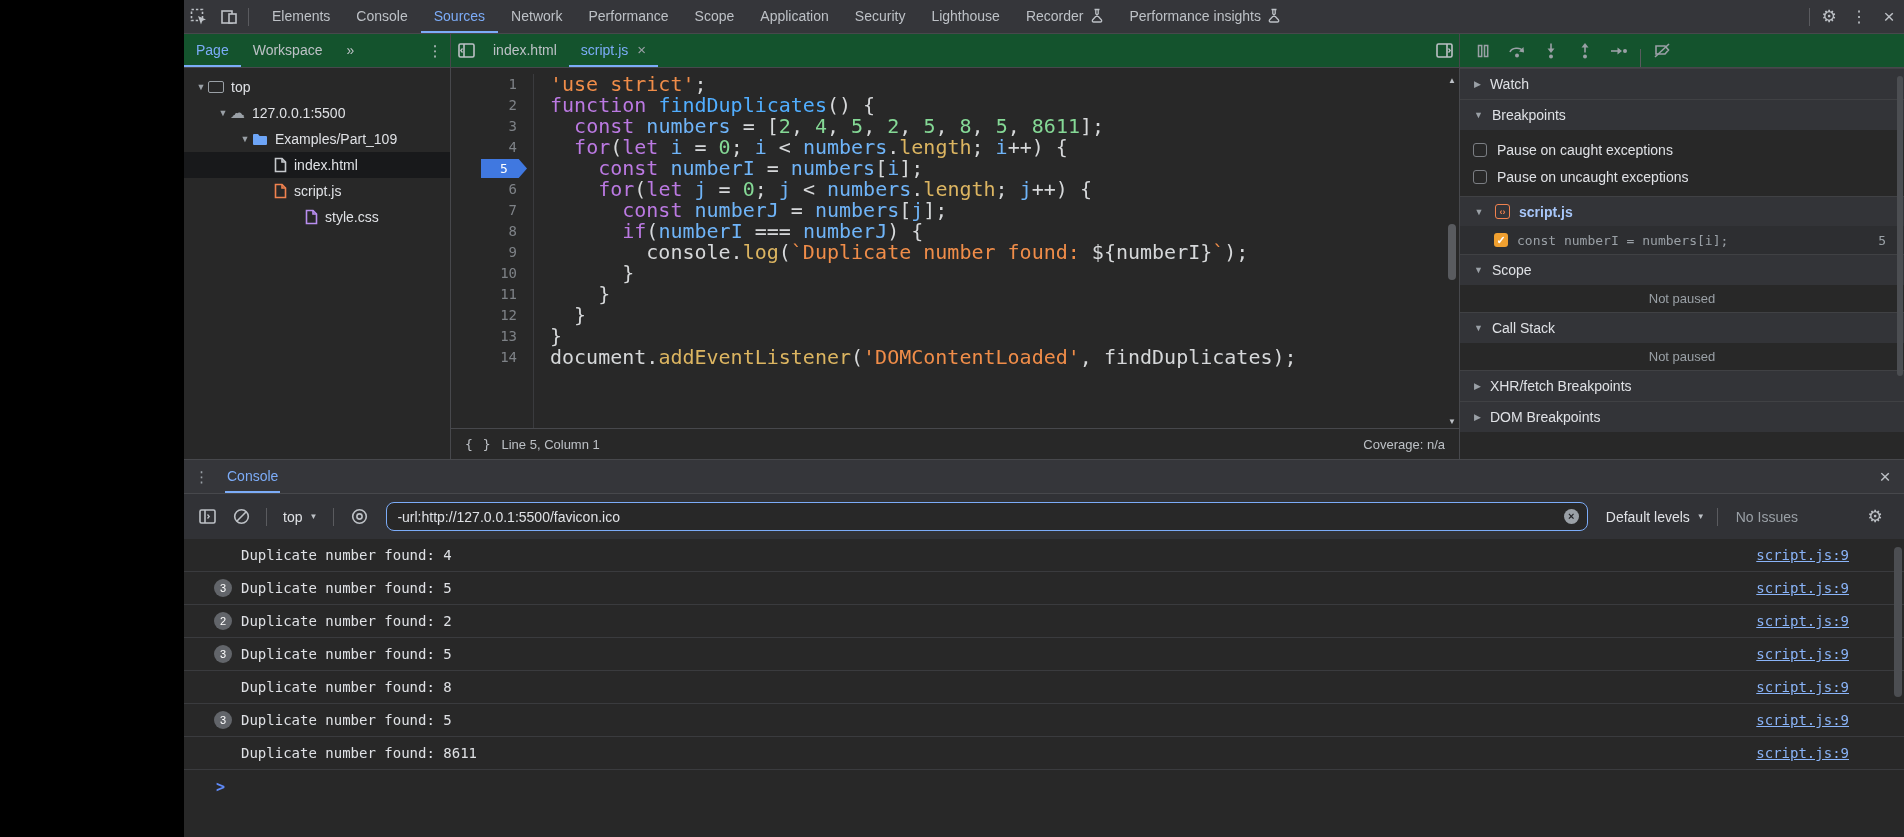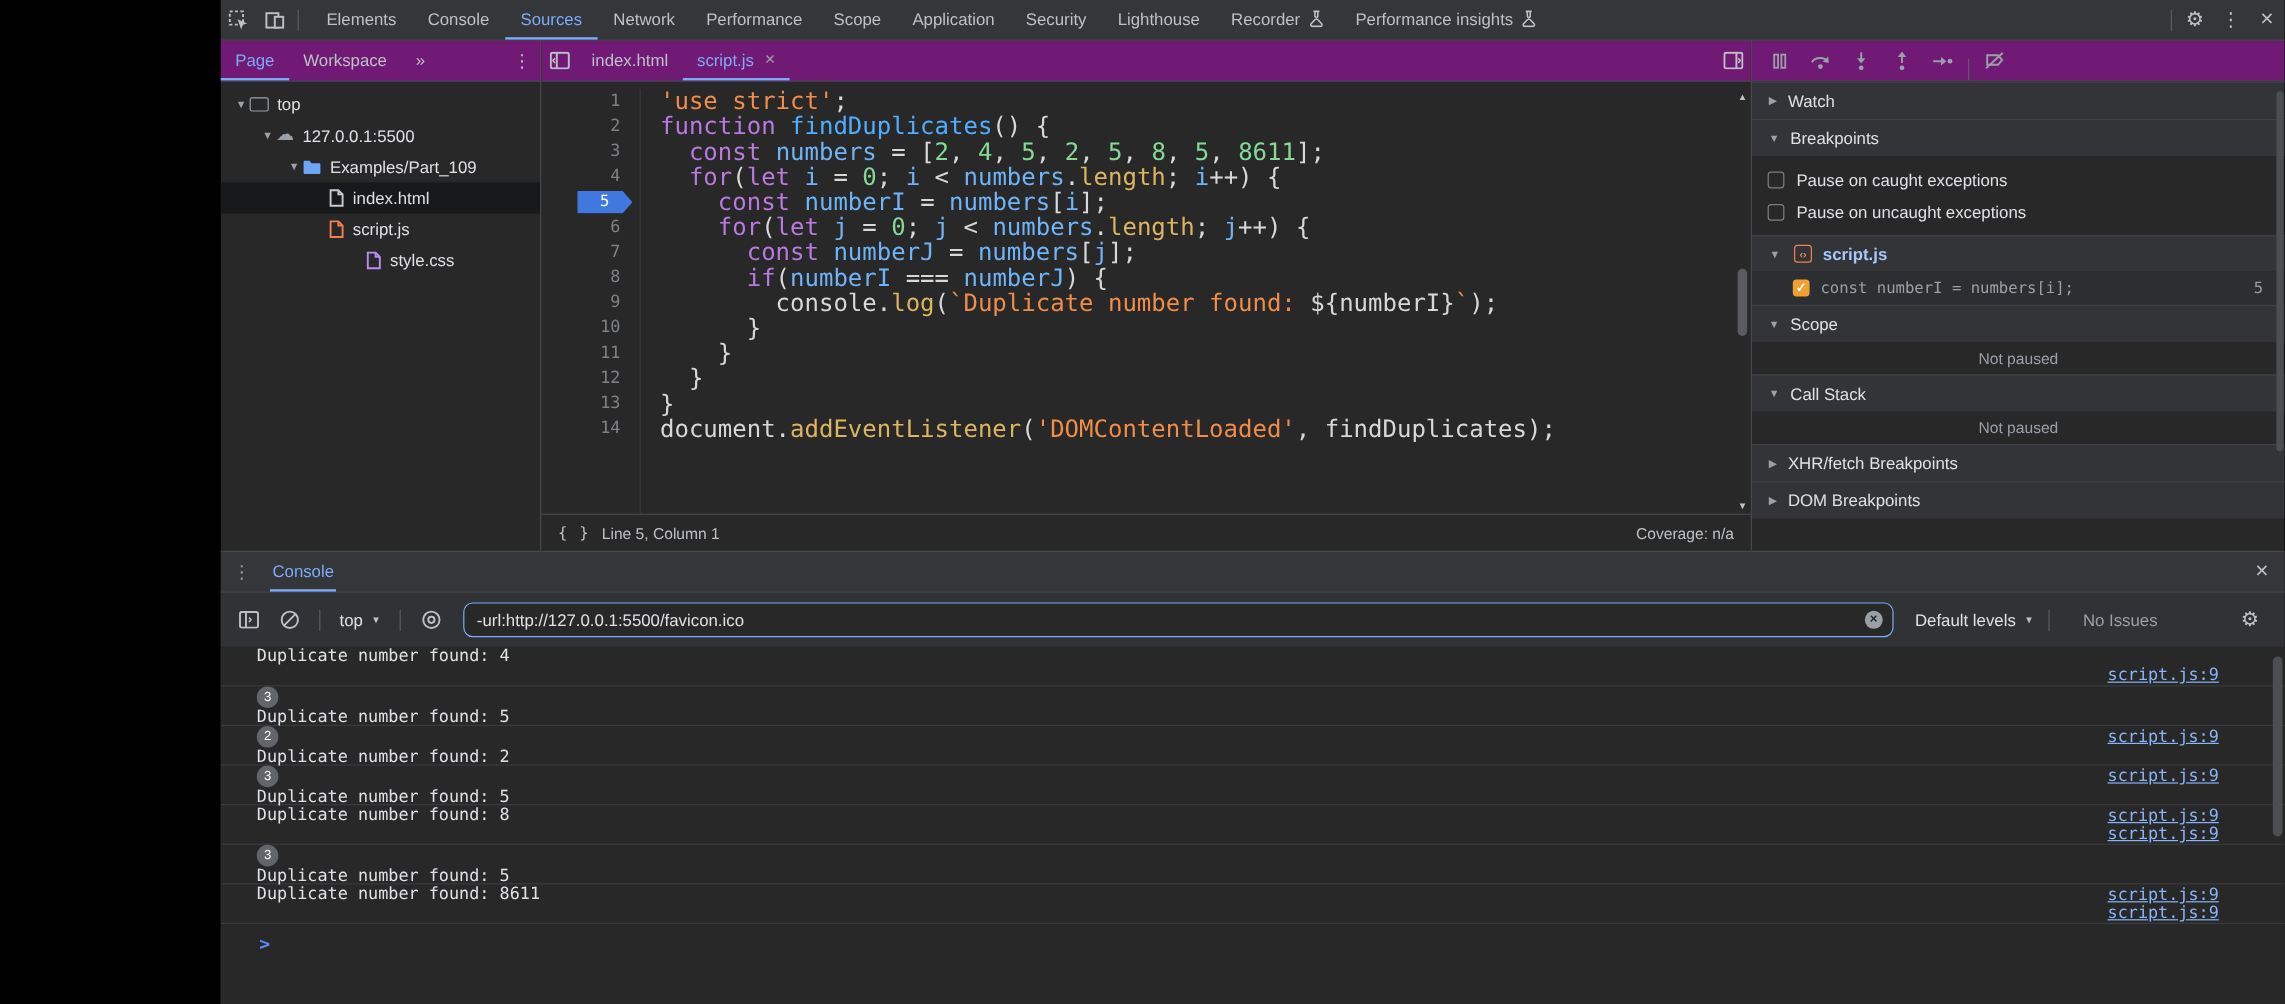--- a/index.html
+++ b/index.html
@@ -17,21 +17,21 @@
   .main-tabs{display:flex;height:100%;margin-left:6px;}
   .main-tab{display:flex;align-items:center;gap:6px;padding:0 13px;height:100%;color:#bdc1c6;
             border-bottom:2px solid transparent;box-sizing:border-box;white-space:nowrap;}
   .main-tab.active{color:var(--accent);border-bottom-color:var(--accent);}
   .spacer{flex:1;}
   .glyph{color:#bdc1c6;}
   .gear{font-size:17px;} .kebab{font-size:16px;letter-spacing:0;} .close-x{font-size:19px;}
 
   
   .content{flex:1 1 auto;display:flex;min-height:0;}
-  .subbar{height:33px;background:#701a75;border-bottom:1px solid #47484c;display:flex;
+  .subbar{height:33px;background:#14532d;border-bottom:1px solid #47484c;display:flex;
           align-items:flex-end;flex:0 0 auto;box-sizing:content-box;}
 
   
   .navigator{width:266px;flex:0 0 auto;border-right:1px solid #47484c;display:flex;flex-direction:column;}
   .nav-tab{padding:0 12px;height:100%;display:flex;align-items:center;color:#bdc1c6;
            border-bottom:2px solid transparent;box-sizing:border-box;}
   .nav-tab.active{color:var(--accent);border-bottom-color:var(--accent);}
   .tree{flex:1;padding-top:6px;overflow:hidden;}
   .tree-row{height:26px;display:flex;align-items:center;white-space:nowrap;}
   .tree-row.selected{background:#18191b;}
@@ -98,25 +98,25 @@
   .c-ico{width:26px;height:26px;display:flex;align-items:center;justify-content:center;color:#bdc1c6;}
   .ctx-sel{display:flex;align-items:center;gap:7px;color:#dfe1e5;padding:0 4px;}
   .dd-arrow{font-size:8px;color:#bdc1c6;}
   .filter-input-wrap{flex:1;position:relative;margin:0 10px 0 6px;}
   .filter-input{width:100%;height:29px;box-sizing:border-box;background:#282828;color:#dfe1e5;
                 border:1px solid var(--accent);border-radius:8px;padding:0 34px 0 10px;
                 font-family:"Liberation Sans",sans-serif;font-size:14px;outline:none;}
   .clear-circle{position:absolute;right:9px;top:7px;width:15px;height:15px;border-radius:50%;
                 background:#9aa0a6;color:#232427;font-size:11px;line-height:15px;text-align:center;font-weight:bold;}
   .levels{display:flex;align-items:center;gap:7px;color:#dfe1e5;white-space:nowrap;}
-  .issues{color:#9aa0a6;white-space:nowrap;margin-left:16px;}
+  .issues{color:#9aa0a6;white-space:nowrap;margin-left:6px;}
   .filter-gear{margin-left:56px;}
   .messages{flex:1;position:relative;overflow:hidden;background:#282828;}
-  .msg{height:33px;display:flex;border-bottom:1px solid #3a3b3e;
-       padding:0 55px 0 30px;box-sizing:border-box;flex-direction:column;}
+  .msg{height:33px;display:flex;align-items:center;border-bottom:1px solid #3a3b3e;
+       padding:0 55px 0 30px;box-sizing:border-box;}
   .msg .lead{width:27px;flex:0 0 auto;display:flex;}
   .badge{width:18px;height:18px;border-radius:50%;background:var(--badge-bg);color:#fff;
          font-size:11px;display:flex;align-items:center;justify-content:center;}
   .msg-text{font-size:14px;color:#dfe1e5;}
   .msg-link{margin-left:auto;font-size:14px;color:var(--link);text-decoration:underline;}
   .prompt-row{height:33px;display:flex;align-items:center;padding-left:32px;}
   .prompt{color:var(--prompt);font-size:15px;font-weight:bold;}
   .con-thumb{position:absolute;right:2px;top:8px;width:8px;height:150px;background:#4c4e52;border-radius:4px;}
   svg{display:block;}
 </style>

